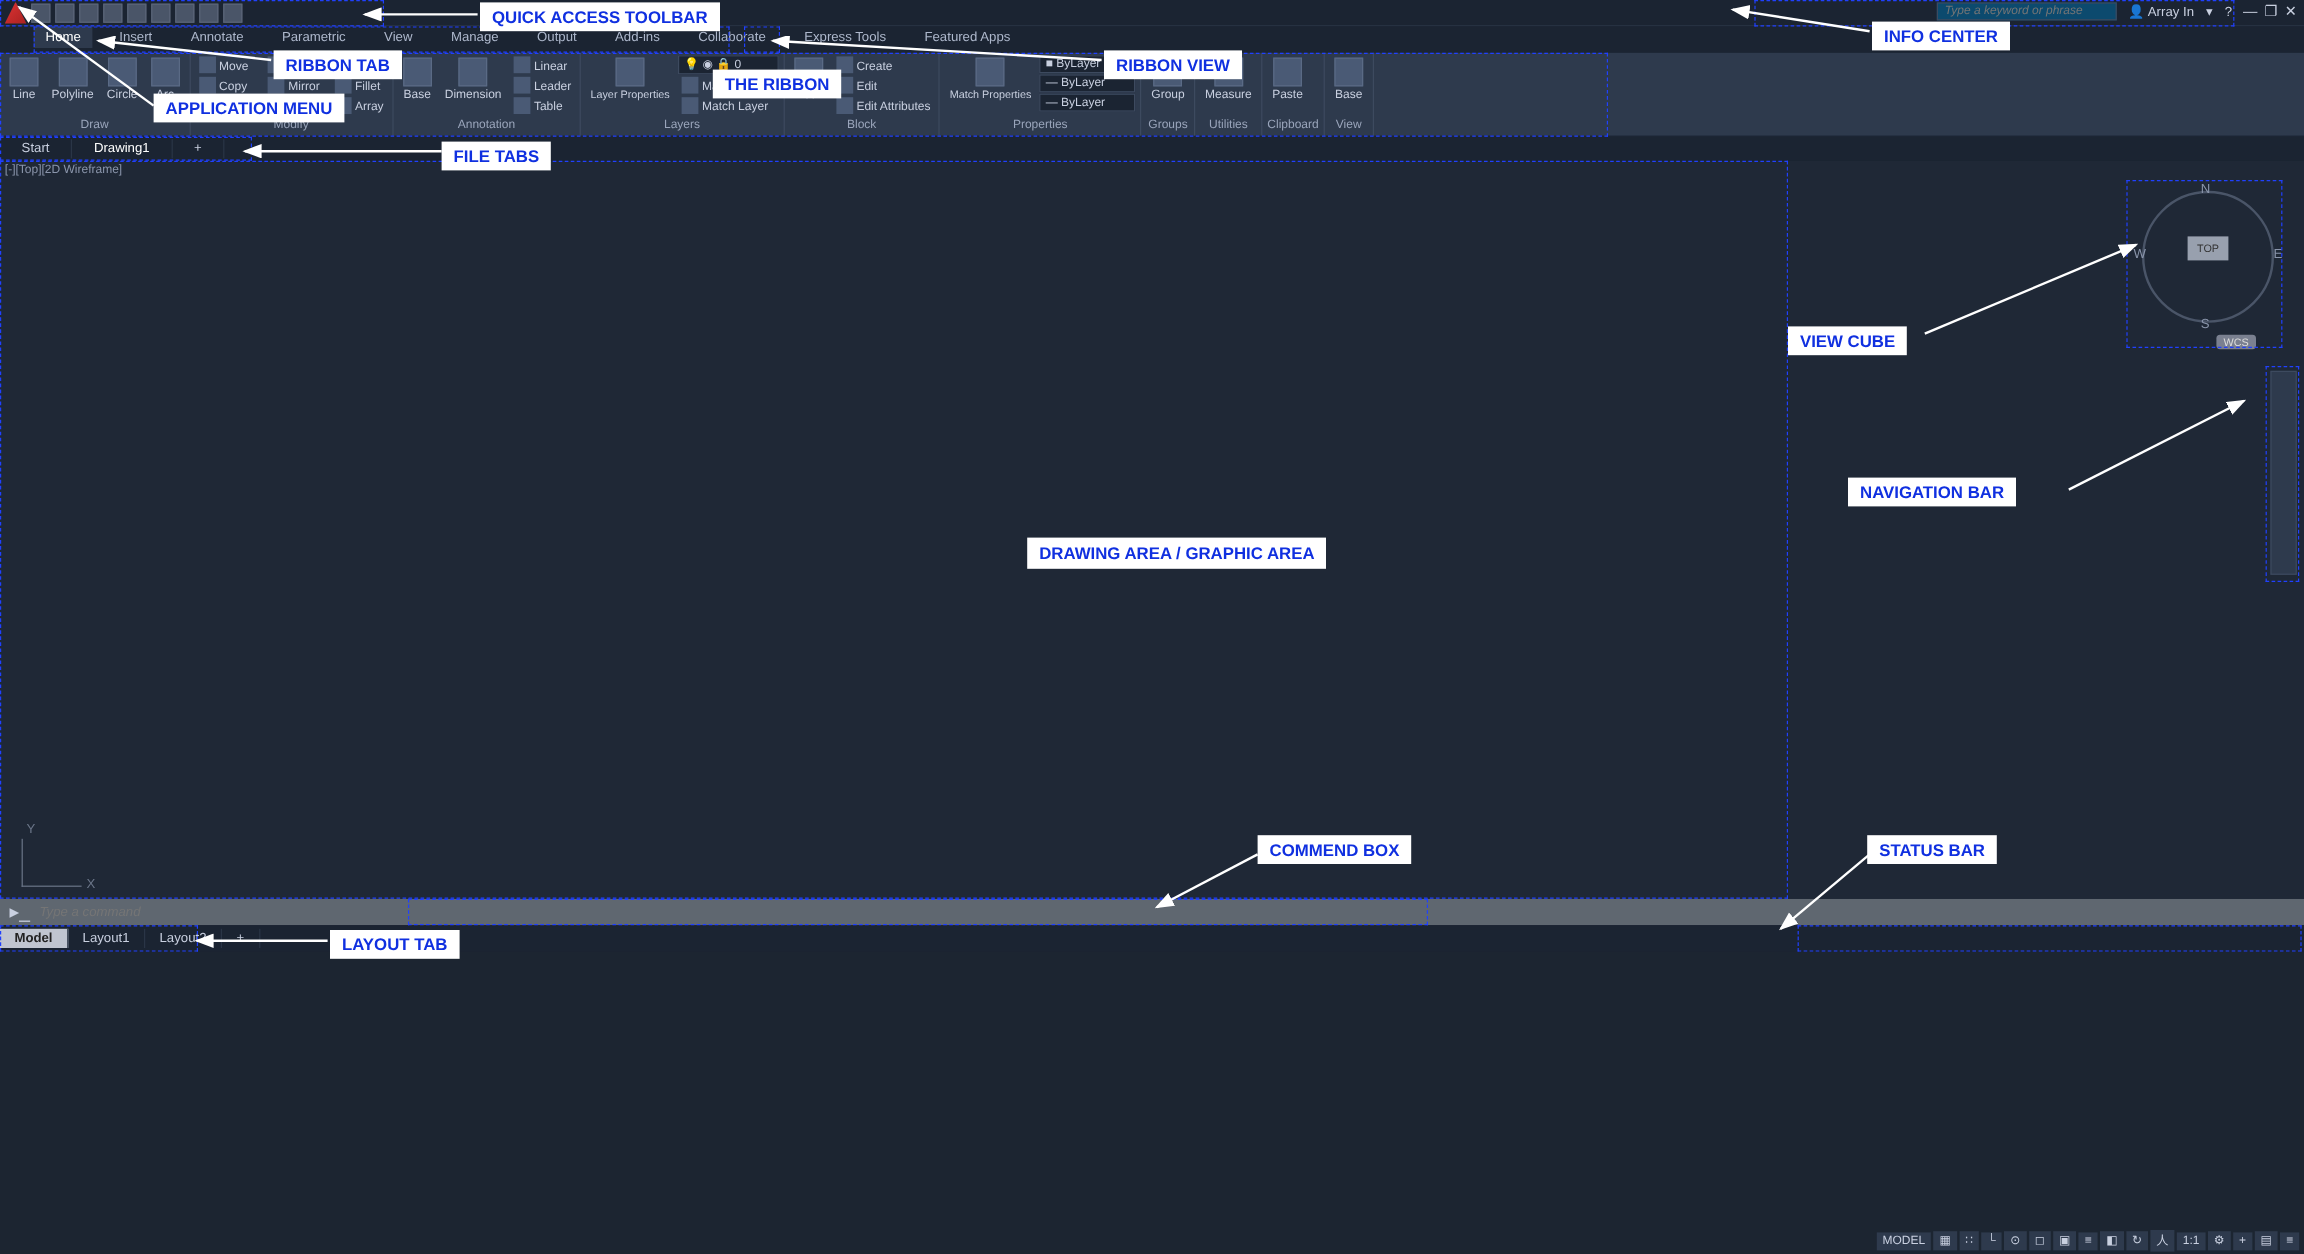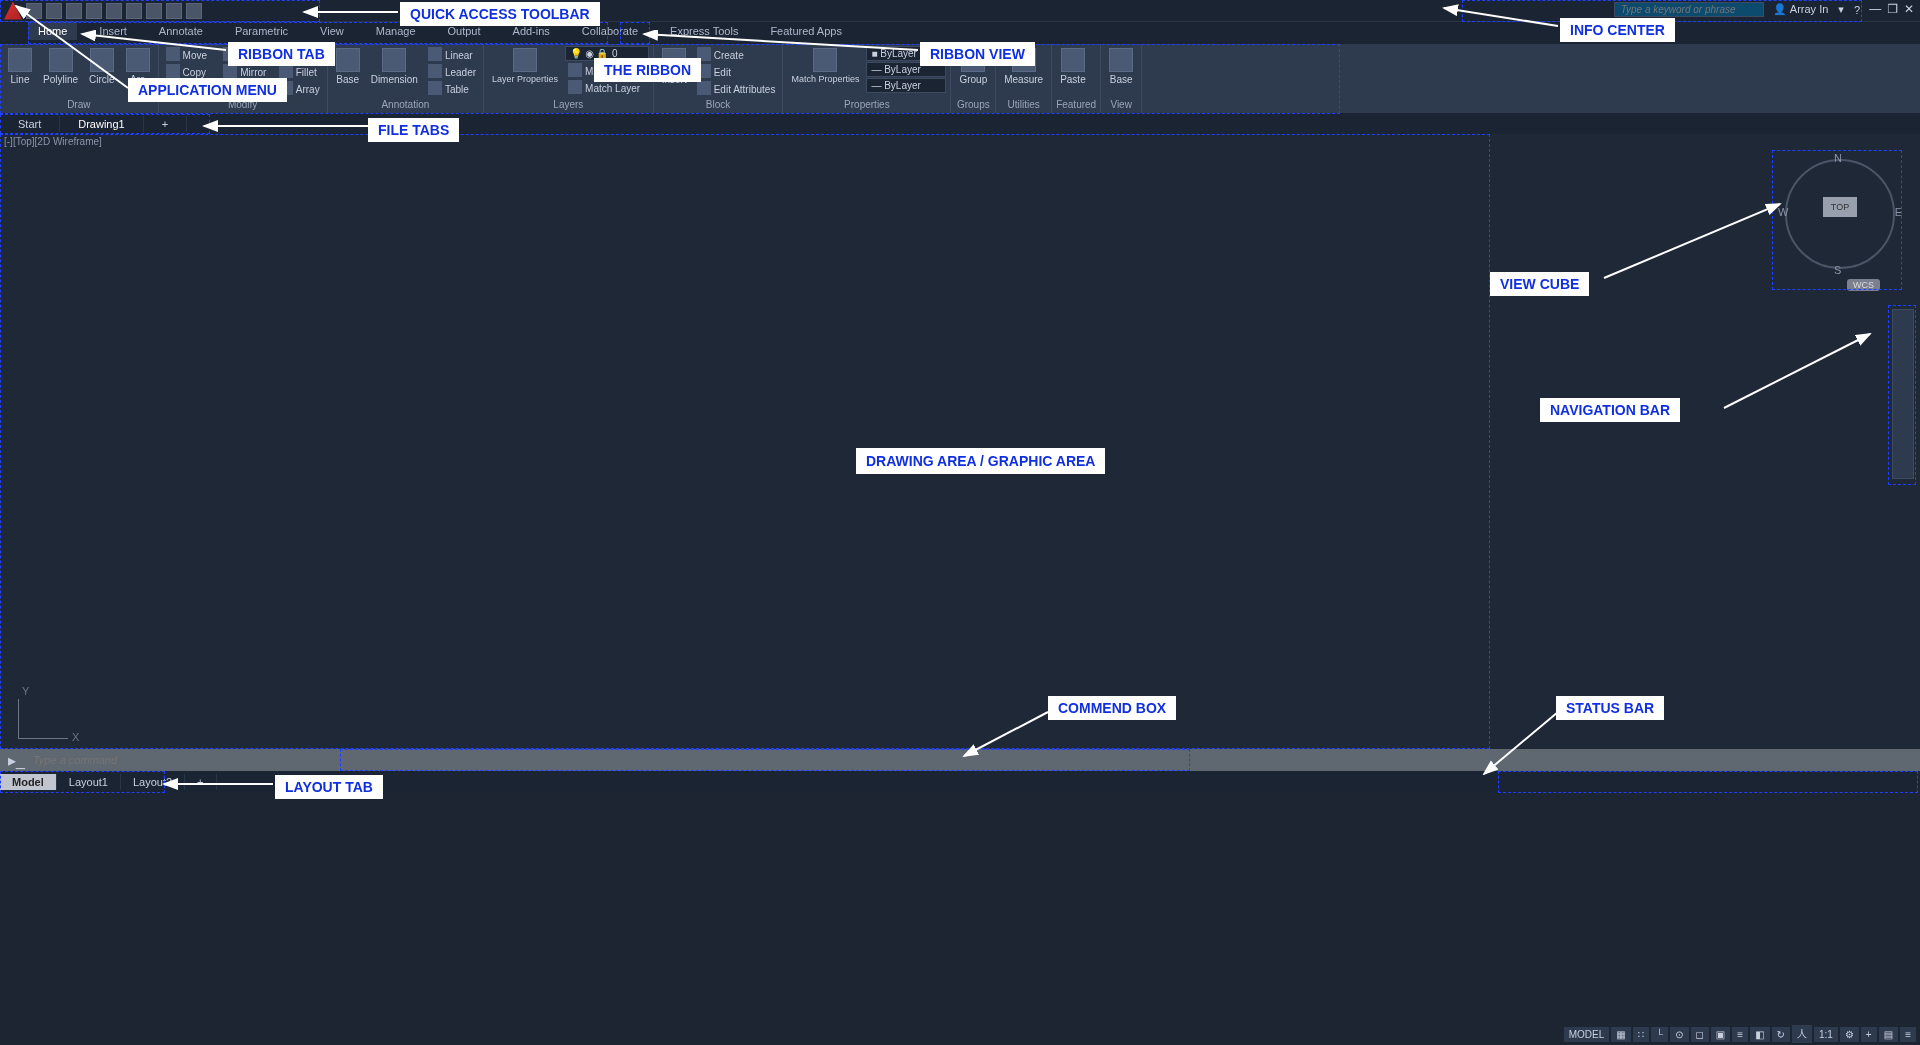--- a/index.html
+++ b/index.html
@@ -260,21 +260,21 @@
       </div>
     <div class="panel-title">Utilities</div>
   </div>
   <div class="panel">
     <div class="panel-body">
         <div class="bigbtn">
           <div class="ico"></div>
           <span>Paste</span>
         </div>
       </div>
-    <div class="panel-title">Featured</div>
+    <div class="panel-title">Clipboard</div>
   </div>
   <div class="panel">
     <div class="panel-body">
         <div class="bigbtn">
           <div class="ico"></div>
           <span>Base</span>
         </div>
       </div>
     <div class="panel-title">View</div>
   </div>

